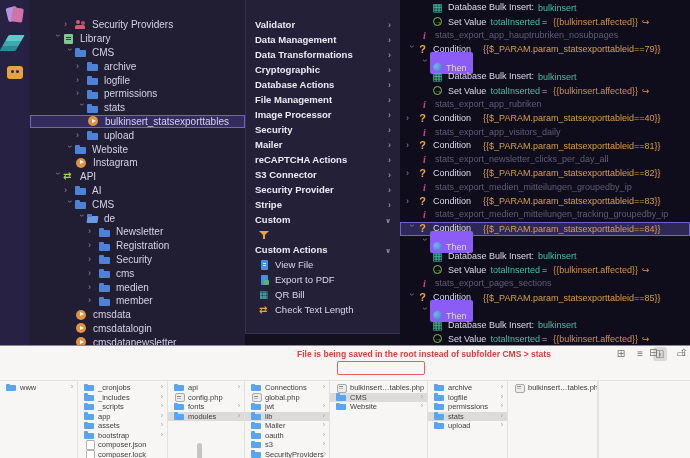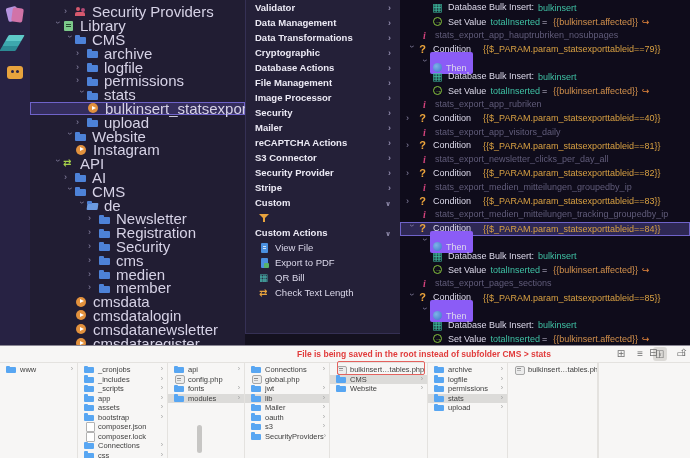--- a/index.html
+++ b/index.html
@@ -10,41 +10,41 @@
   
   .iconbar{width:30px;background:#272243;display:flex;flex-direction:column;align-items:center;padding-top:4px;gap:9px;flex:none}
   .ib{width:20px;height:20px;position:relative}
   .ib-pages::before{content:"";position:absolute;left:2px;top:3px;width:11px;height:14px;background:#b593e0;border-radius:2px;transform:rotate(-14deg)}
   .ib-pages::after{content:"";position:absolute;left:7px;top:4px;width:11px;height:14px;background:#d173a8;border-radius:2px;transform:rotate(8deg)}
   .ib-layers::before{content:"";position:absolute;left:2px;top:2px;width:16px;height:6px;background:#5ec9c9;transform:skewX(-30deg);border-radius:1px;box-shadow:0 5px 0 #3da8ad,0 10px 0 #2c8a94}
   .ib-robot::before{content:"";position:absolute;left:2px;top:4px;width:16px;height:13px;background:#e8a33d;border-radius:3px}
   .ib-robot::after{content:"";position:absolute;left:6px;top:8px;width:3px;height:3px;border-radius:50%;background:#2b2347;box-shadow:5px 0 0 #2b2347}
 
   
-  .tree{width:215px;background:#211d33;color:#d6d2e6;font-size:15px;overflow:hidden;flex:none;padding-top:5px}
+  .tree{width:215px;background:#211d33;color:#d6d2e6;font-size:10px;overflow:hidden;flex:none;padding-top:18px}
   .trow{height:13.8px;display:flex;align-items:center;white-space:nowrap;padding-left:calc(10px + var(--ind,0)*12px)}
   .trow.sel{background:#342d5c;box-shadow:inset 0 0 0 1px #6f63c9}
   .chev{display:none;width:11px;flex:none;color:#8d88a8;font-size:9px;line-height:9px}
   .chev::before{content:"\203A"}
   .chev-right .chev,.chev-down .chev{display:inline-block}
   .chev-down .chev{transform:rotate(90deg) translateX(1px)}
   .tic{width:11px;height:10px;margin-right:6px;position:relative;flex:none}
   .i-folder .tic::before,.i-folder-open .tic::before{content:"";position:absolute;left:0;top:3px;width:11px;height:7px;background:#4d82d8;border-radius:1px}
   .i-folder .tic::after,.i-folder-open .tic::after{content:"";position:absolute;left:0;top:1px;width:5px;height:3px;background:#4d82d8;border-radius:1px 1px 0 0}
   .i-folder-open .tic::before{background:#6b9ae0;transform:skewX(-8deg)}
   .i-book .tic::before{content:"";position:absolute;left:1px;top:0;width:9px;height:10px;background:#7cc98a;border-radius:1px}
   .i-book .tic::after{content:"";position:absolute;left:3px;top:3px;width:5px;height:1px;background:#27492f;box-shadow:0 2px 0 #27492f}
   .i-play .tic::before{content:"";position:absolute;left:0;top:0;width:10px;height:10px;border-radius:50%;background:#e2913d}
   .i-play .tic::after{content:"";position:absolute;left:4px;top:2.5px;width:0;height:0;border-left:4px solid #fff;border-top:2.5px solid transparent;border-bottom:2.5px solid transparent}
   .i-users .tic::before{content:"";position:absolute;left:1px;top:0;width:4px;height:4px;border-radius:50%;background:#d6596d;box-shadow:5px 1px 0 #b34a77}
   .i-users .tic::after{content:"";position:absolute;left:0;top:5px;width:10px;height:4px;border-radius:2px 2px 0 0;background:#d6596d}
   .i-api .tic::before{content:"\21C4";position:absolute;left:0;top:-1px;color:#a4cf4a;font-size:10px;line-height:10px;font-weight:700}
 
   
-  .menu{width:155px;height:334px;background:#242038;border-left:1px solid #353054;border-bottom:1px solid #353054;color:#eceaf5;font-size:9.5px;font-weight:700;padding-top:0;flex:none}
+  .menu{width:155px;height:334px;background:#242038;border-left:1px solid #353054;border-bottom:1px solid #353054;color:#eceaf5;font-size:9.5px;font-weight:700;padding-top:17px;flex:none}
   .mrow{height:15px;display:flex;align-items:center;padding:0 9px;white-space:nowrap}
   .mrow .ml{flex:1}
   .mchev{color:#8d88a8;font-size:9px}
   .m-sub .mchev::before{content:"\203A"}
   .m-section .mchev::before{content:"\2228";font-size:7px}
   .m-item{font-weight:400;color:#dbd8ea;padding-left:13px}
   .mi{display:none;width:10px;height:10px;margin-right:6px;position:relative;flex:none}
   .m-item .mi{display:inline-block}
   .ic-funnel .mi::before{content:"";position:absolute;left:0;top:1px;border-left:5px solid transparent;border-right:5px solid transparent;border-top:5px solid #e8a33d}
   .ic-funnel .mi::after{content:"";position:absolute;left:4px;top:5px;width:2px;height:4px;background:#e8a33d}
@@ -73,21 +73,21 @@
   .fval{color:#3fc1a4;margin-left:4px}
   .feq{margin:0 2px;color:#c9c5da}
   .fexpr{color:#d3914c;margin-left:4px}
   .t-cond .fexpr{color:#d8a042}
   .fbadge{display:none;color:#e8883c;margin-left:4px}
   .fbadge::before{content:"\21AA"}
   .t-set .fbadge{display:inline}
 
   
   .finder{position:absolute;left:0;top:345px;width:690px;height:113px;background:#f7f6f5;border-top:1px solid #8a8794}
-  .ftoolbar{height:17px;position:relative;border-bottom:1px solid #e4e2df}
+  .ftoolbar{height:35px;position:relative;border-bottom:1px solid #e4e2df}
   .fnote{position:absolute;left:297px;top:3px;color:#e13b3b;font-weight:700;font-size:8.5px;white-space:nowrap}
   .fviews{position:absolute;right:2px;top:1px;display:flex;align-items:center;gap:8px;color:#6f6f6f;font-size:10px;line-height:14px}
   .fview{height:14px;padding:0 2px}
   .fview.selview{background:#dcdad7;border-radius:3px}
   .tinychev{font-size:5px;margin-left:1px;color:#6f6f6f}
   .fcols{display:flex;height:95px;position:relative}
   .fcol{border-right:1px solid #e4e2df;overflow:hidden;padding-top:2px;flex:none}
   .fcol:last-child{flex:1;border-right:none}
   .frowf{height:9.5px;display:flex;padding:0 4px 0 6px;font-size:7.5px;color:#3e3e3e;white-space:nowrap}
   .frowf.fsel{background:#dcdbd9}

